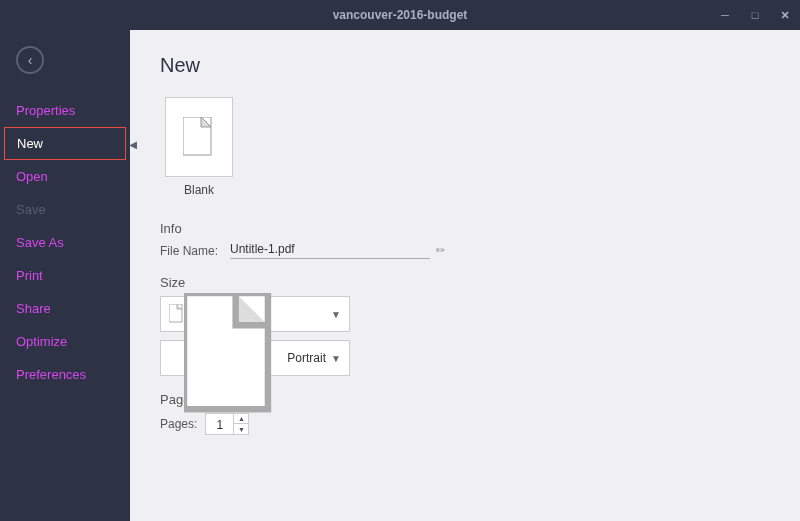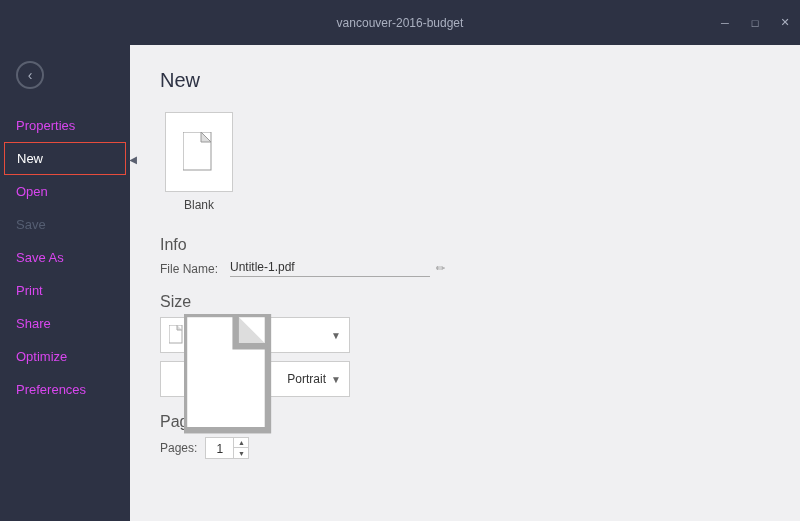--- a/index.html
+++ b/index.html
@@ -9,27 +9,28 @@
       font-family: 'Segoe UI', Arial, sans-serif;
       font-size: 13px;
       display: flex;
       flex-direction: column;
       background: #e8e8e8;
       overflow: hidden;
     }
 
     
     .title-bar {
-      height: 45px;
+      height: 30px;
       background: #2d3244;
       display: flex;
       align-items: center;
       justify-content: center;
       position: relative;
       flex-shrink: 0;
+      font-weight: bold;
     }
     .title-bar-text {
       color: #aab0c0;
       font-size: 12px;
     }
     .title-bar-controls {
       position: absolute;
       right: 0;
       top: 0;
       height: 100%;
@@ -165,21 +166,21 @@
     }
 
     .template-label {
       font-size: 12px;
       color: #444;
       text-align: left;
     }
 
     
     .section-label {
-      font-size: 16px;
+      font-size: 13px;
       color: #555;
       margin-bottom: 6px;
       font-weight: 500;
     }
 
     .field-row {
       display: flex;
       align-items: center;
       margin-bottom: 16px;
     }

